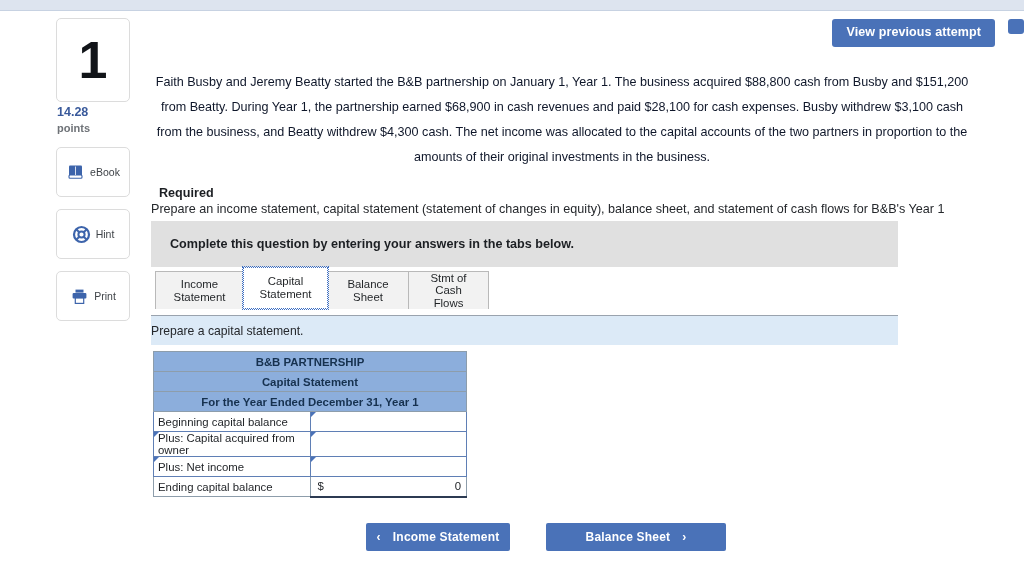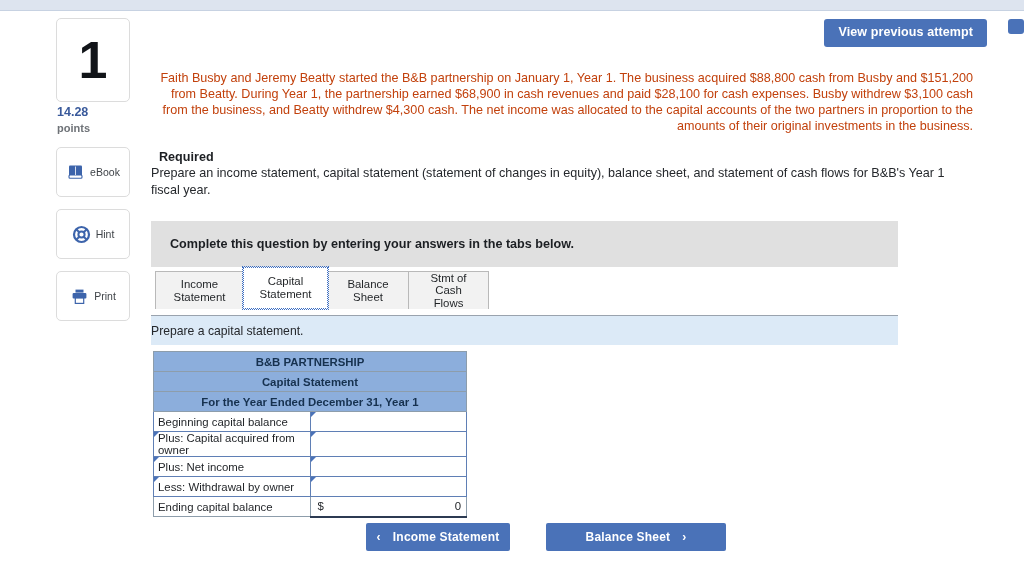--- a/index.html
+++ b/index.html
@@ -20,21 +20,21 @@
   .top-strip {
     position: absolute; left: 0; top: 0;
     width: 1024px; height: 11px;
     background: #dde4ef;
     border-bottom: 1px solid #c7d2e2;
   }
 
   
   .topright {
     position: absolute; right: 0; top: 19px;
-    display: flex; align-items: flex-start; gap: 21px;
+    display: flex; align-items: flex-start; gap: 13px;
   }
   .btn-blue {
     background: #4a72b8;
     color: #ffffff;
     border: none;
     border-radius: 3px;
     font-family: "Liberation Sans", sans-serif;
     font-size: 12.5px;
     font-weight: bold;
     letter-spacing: .1px;
@@ -77,22 +77,22 @@
     gap: 5px; cursor: pointer;
   }
   .toolbtn:first-of-type { margin-top: 20px; }
   .toolbtn .tlabel { font-size: 10.5px; color: #3f4348; line-height: 1; }
   .ico { width: 19px; height: 19px; display: block; }
 
   
   .main { position: absolute; left: 151px; top: 70px; width: 830px; }
 
   .para {
-    font-size: 12.6px; color: #c2410c; line-height: 16px;
-    width: 822px; text-align: right;
+    font-size: 12.6px; color: #0f172a; line-height: 25px;
+    width: 822px; text-align: center;
   }
   .req-title { font-size: 12.6px; font-weight: bold; color: #1c1f23; margin-top: 16px; padding-left: 8px; }
   .req-body { font-size: 12.6px; color: #25282c; line-height: 16.6px; width: 822px; margin-top: 1px; }
 
   
   .gray-banner {
     position: absolute; left: 151px; top: 221px;
     width: 747px; height: 46px;
     background: #e0e0e0;
     display: flex; align-items: center;
@@ -342,33 +342,20 @@
         </td>
         <td class="val-cell">
           <span class="marker"></span>
           <div class="val-inner">
             <span></span>
             <span></span>
           </div>
         </td>
       </tr>
 
-      <tr class="ib-row">
-        <td class="lbl-cell">
-          <span class="marker"></span>
-          <span>Less: Withdrawal by owner</span>
-        </td>
-        <td class="val-cell">
-          <span class="marker"></span>
-          <div class="val-inner">
-            <span></span>
-            <span></span>
-          </div>
-        </td>
-      </tr>
 
       <tr>
         <td class="lbl-cell">
           <span>Ending capital balance</span>
         </td>
         <td class="val-cell total">
           <div class="val-inner">
             <span>$</span>
             <span>0</span>
           </div>

